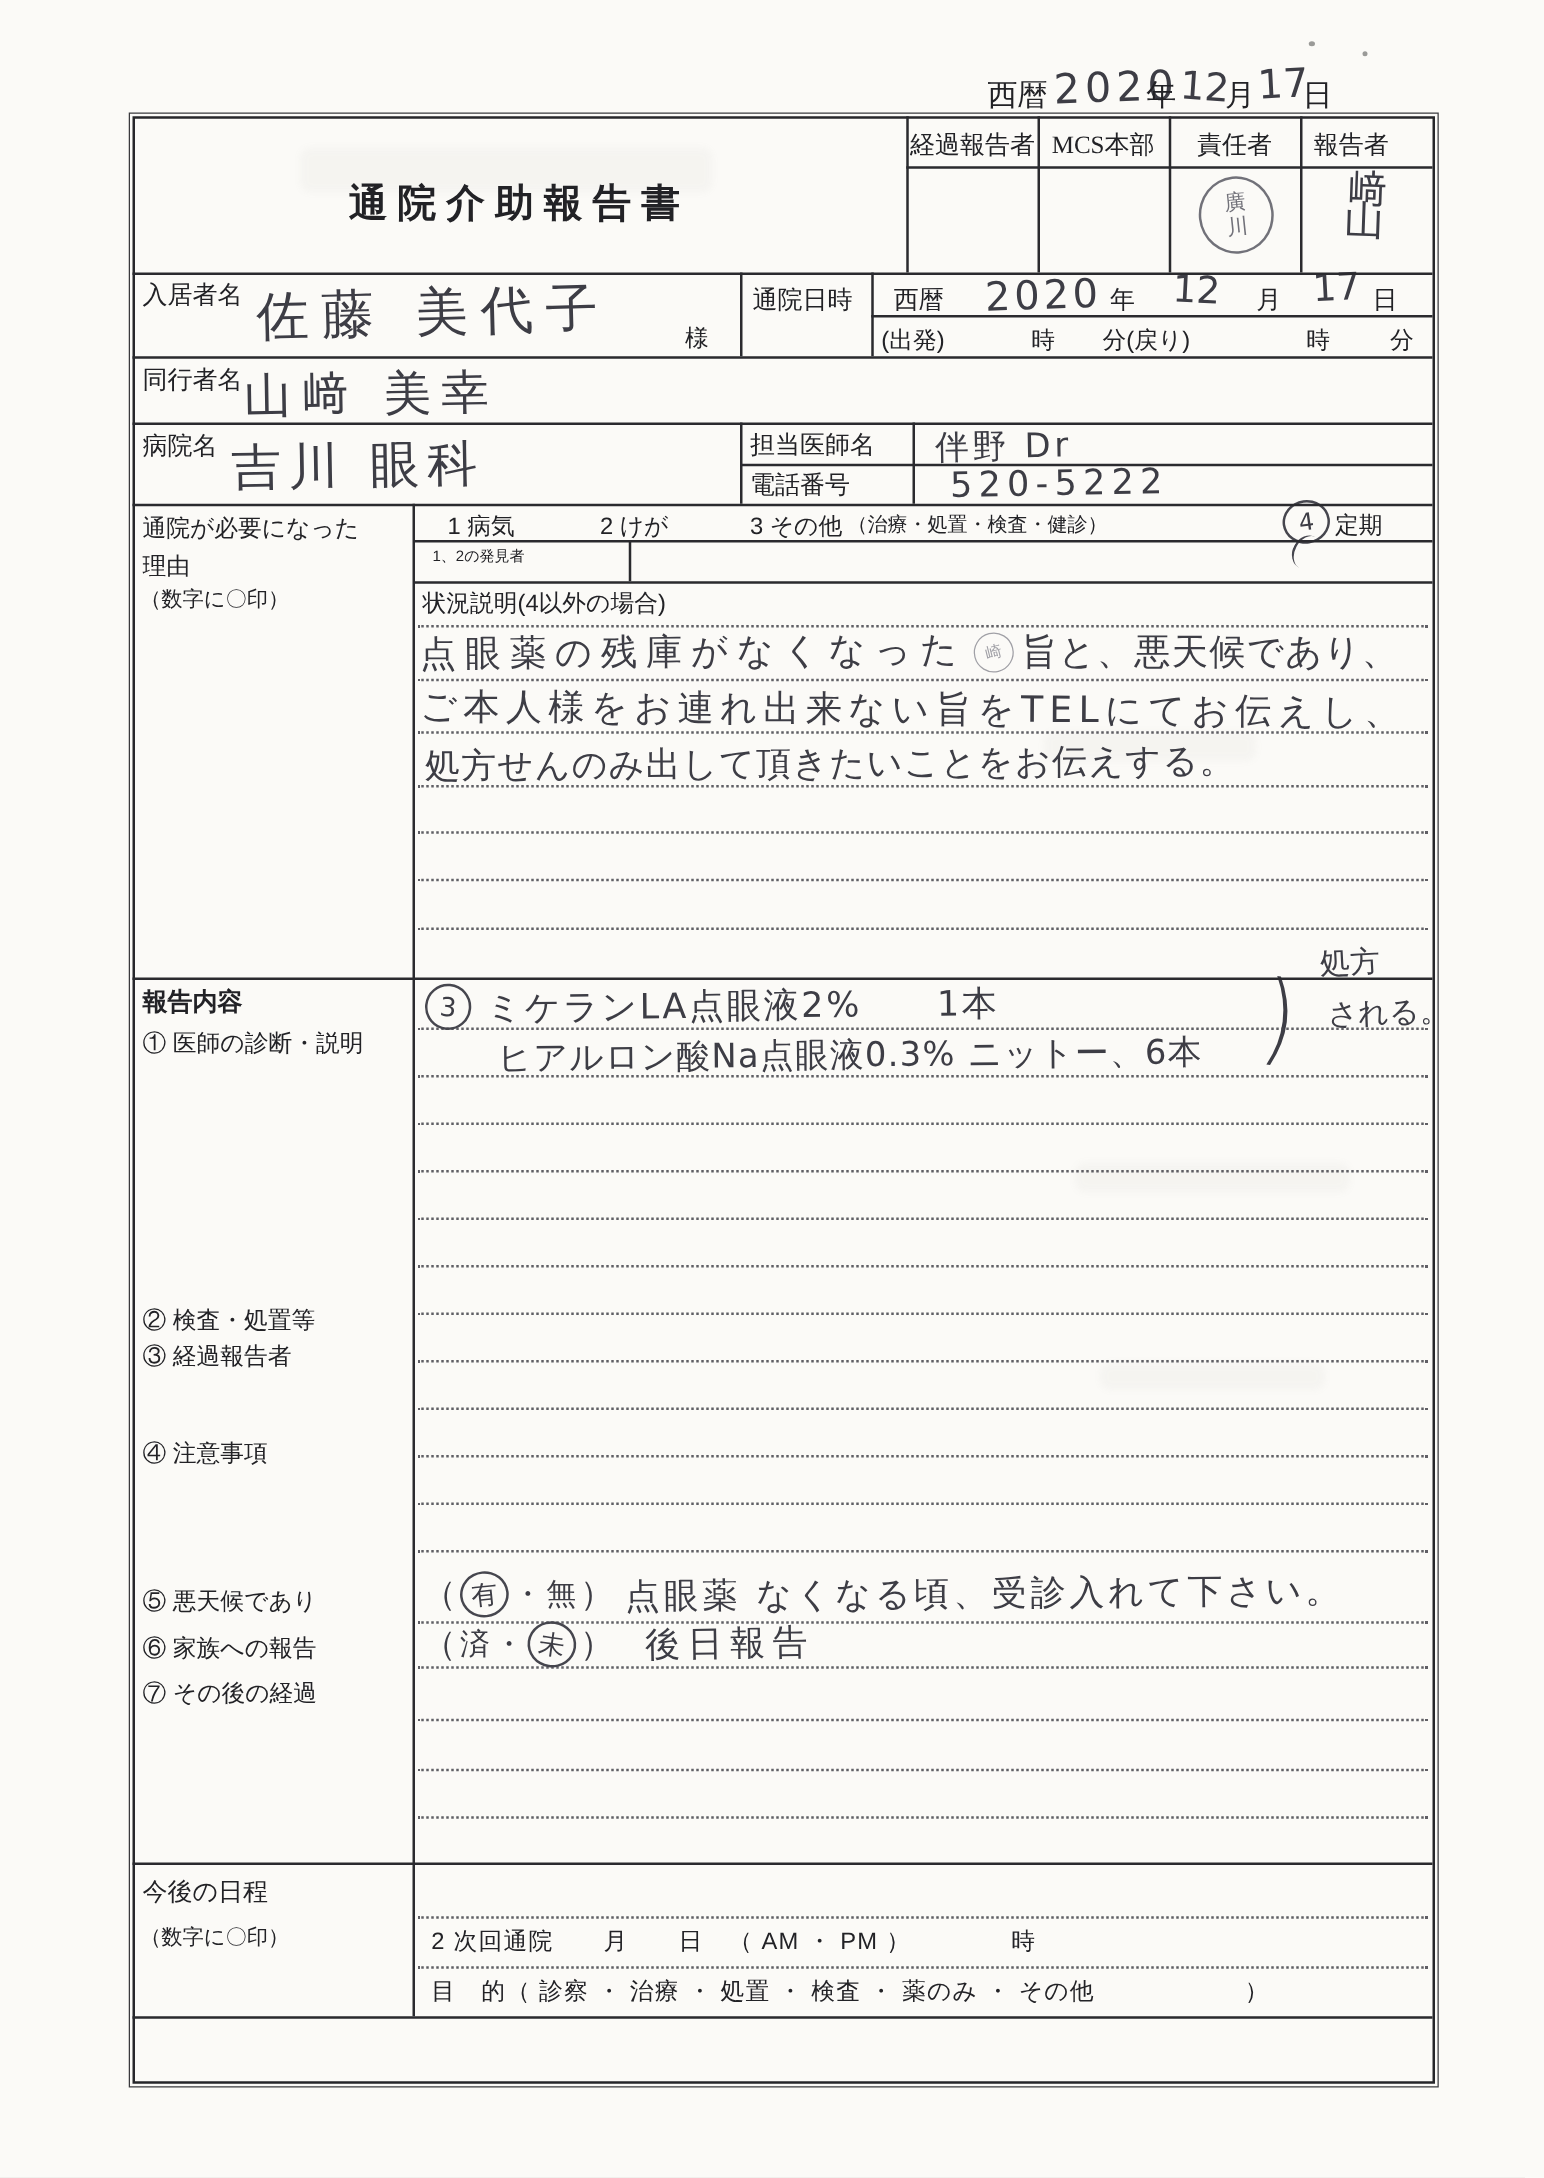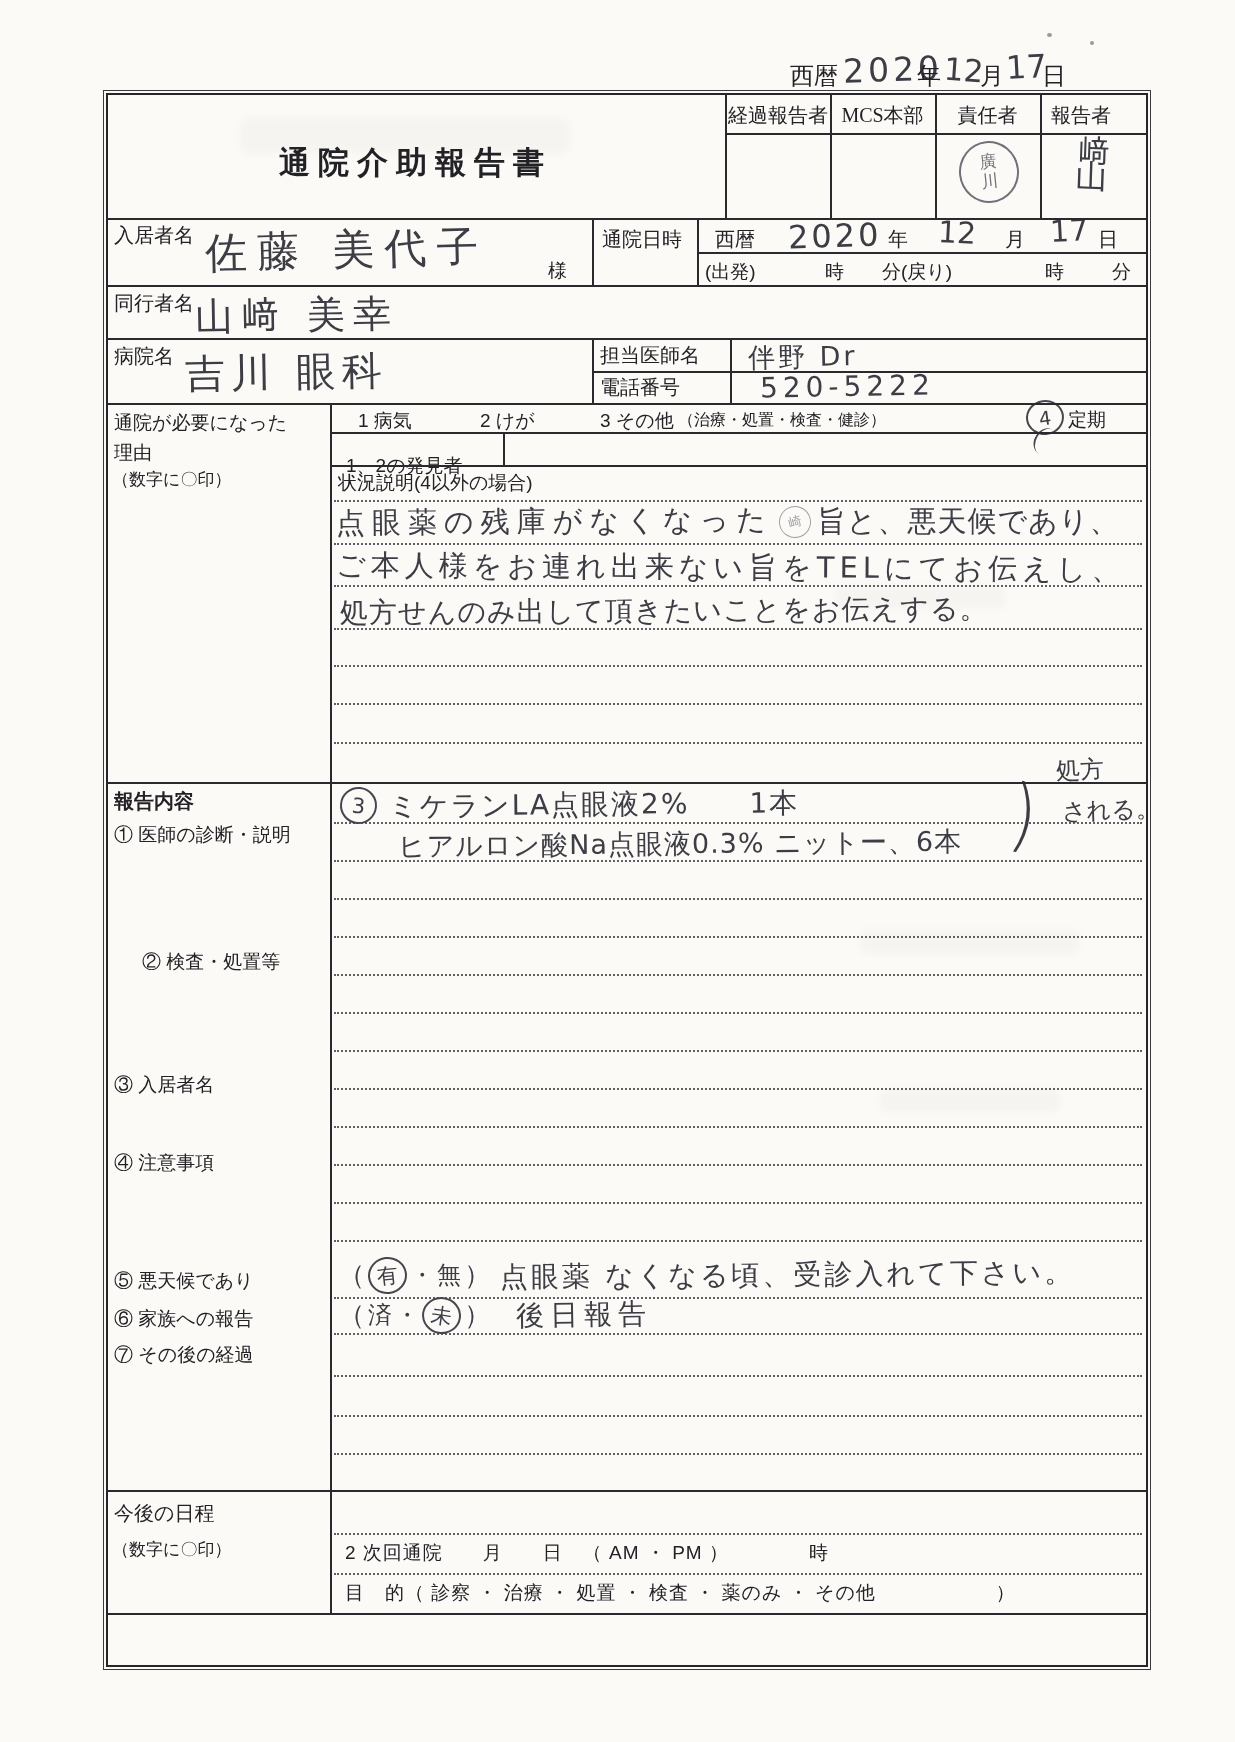--- a/index.html
+++ b/index.html
@@ -95,35 +95,35 @@
   <span class="abs lbl" style="left:112px;top:468px;font-size:17px;">（数字に〇印）</span>
 
   <span class="abs lbl" style="left:358px;top:408px;font-size:19px;">1 病気</span>
   <span class="abs lbl" style="left:480px;top:408px;font-size:19px;">2 けが</span>
   <span class="abs lbl" style="left:600px;top:408px;font-size:19px;">3 その他</span>
   <span class="abs lbl" style="left:678px;top:410px;font-size:16px;">（治療・処置・検査・健診）</span>
   <span class="abs circle" style="left:1026px;top:400px;width:34px;height:31px;font-size:19px;transform:rotate(-8deg);">4</span>
   <span class="abs lbl" style="left:1068px;top:407px;font-size:19px;">定期</span>
   <div class="abs" style="left:1034px;top:428px;width:22px;height:28px;border-left:2px solid #46464e;border-radius:50% 0 0 50%;transform:rotate(28deg);"></div>
 
-  <span class="abs lbl" style="left:346px;top:437px;font-size:19px;margin-top:16px;">1、2の発見者</span>
+  <span class="abs lbl" style="left:346px;top:437px;font-size:12px;">1、2の発見者</span>
 
   <span class="abs lbl" style="left:338px;top:470px;font-size:19px;">状況説明(4以外の場合)</span>
   <div class="abs" style="left:336px;top:502px;display:flex;align-items:center;gap:6px;">
     <span class="hw" style="font-size:29px;letter-spacing:7px;transform:rotate(-0.5deg);">点眼薬の残庫がなくなった</span>
     <span class="ministamp" style="width:30px;height:30px;transform:rotate(-14deg);">崎</span>
     <span class="hw" style="font-size:29px;letter-spacing:1px;">旨と、悪天候であり、</span>
   </div>
   <span class="abs hw" style="left:336px;top:548px;font-size:29px;letter-spacing:5px;transform:rotate(0.3deg);">ご本人様をお連れ出来ない旨をTELにてお伝えし、</span>
   <span class="abs hw" style="left:340px;top:592px;font-size:28px;letter-spacing:1px;transform:rotate(-0.4deg);">処方せんのみ出して頂きたいことをお伝えする。</span>
 
   <span class="abs lbl" style="left:114px;top:788px;font-size:20px;font-weight:bold;">報告内容</span>
   <span class="abs lbl" style="left:114px;top:822px;font-size:19px;">① 医師の診断・説明</span>
-  <span class="abs lbl" style="left:114px;top:949px;font-size:19px;margin-left:28px;">② 検査・処置等</span>
-  <span class="abs lbl" style="left:114px;top:1072px;font-size:19px;">③ 入居者名</span>
+  <span class="abs lbl" style="left:114px;top:1043px;font-size:19px;">② 検査・処置等</span>
+  <span class="abs lbl" style="left:114px;top:1072px;font-size:19px;">③ 経過報告者</span>
   <span class="abs lbl" style="left:114px;top:1150px;font-size:19px;">④ 注意事項</span>
   <span class="abs lbl" style="left:114px;top:1268px;font-size:19px;">⑤ 悪天候であり</span>
   <span class="abs lbl" style="left:114px;top:1306px;font-size:19px;">⑥ 家族への報告</span>
   <span class="abs lbl" style="left:114px;top:1342px;font-size:19px;">⑦ その後の経過</span>
 
   <div class="abs" style="left:340px;top:786px;display:flex;align-items:center;gap:12px;">
     <span class="circle" style="width:33px;height:33px;font-size:21px;transform:rotate(5deg);">3</span>
     <span class="hw" style="font-size:28px;letter-spacing:2px;transform:rotate(-0.5deg);">ミケランLA点眼液2%　　1本</span>
   </div>
   <span class="abs hw" style="left:398px;top:826px;font-size:27px;letter-spacing:1px;transform:rotate(-0.5deg);">ヒアルロン酸Na点眼液0.3% ニットー、6本</span>

